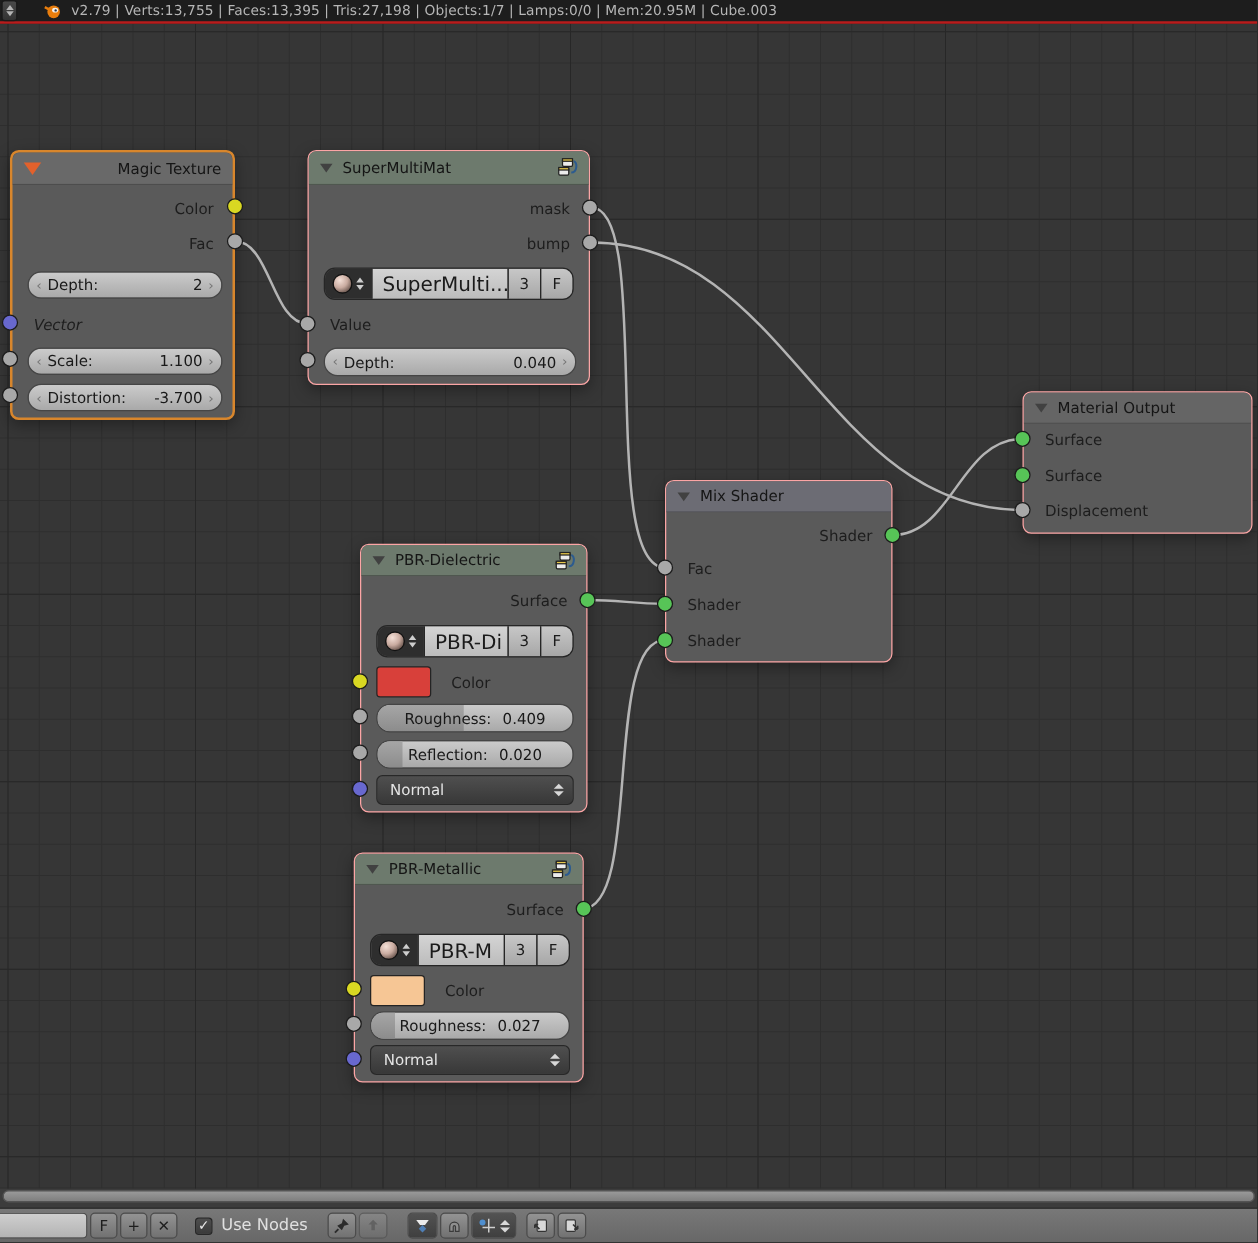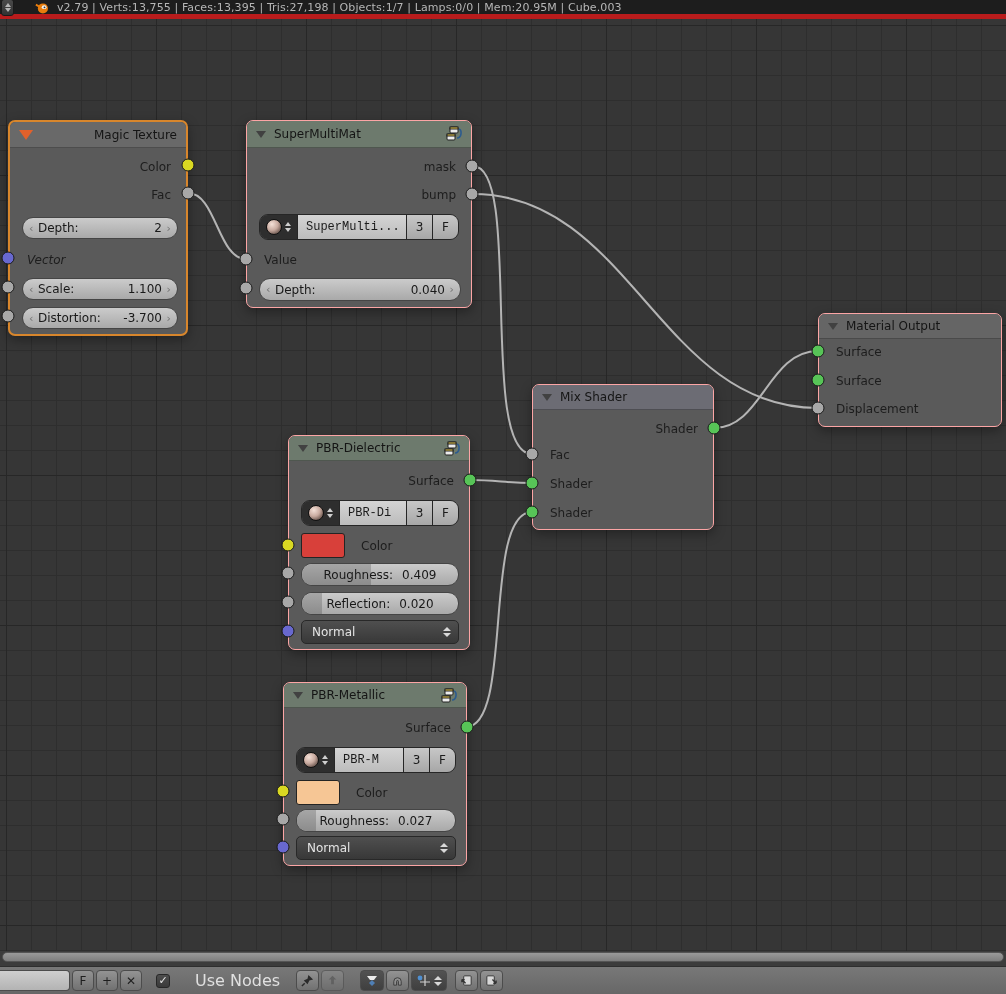--- a/index.html
+++ b/index.html
@@ -2,21 +2,21 @@
 <html><head>
 <meta charset="utf-8">
 <style>
   html,body{margin:0;padding:0;background:#222;}
   *{box-sizing:border-box;}
   #app{position:relative;width:1006px;height:994px;overflow:hidden;
        font-family:"DejaVu Sans",sans-serif;background:#343434;}
 
   
   #infobar{position:absolute;left:0;top:0;width:1006px;height:19px;background:#1d1d1d;
-           display:flex;align-items:center;gap:8px;z-index:20;border-bottom:5px solid #b91c1c;}
+           display:flex;align-items:center;gap:8px;z-index:20;border-bottom:2px solid #b91c1c;}
   .mini-stepper{width:13px;height:17px;margin-left:1px;background:linear-gradient(#4a4a4a,#333);
                 border:1px solid #1a1a1a;border-radius:3px;display:flex;flex-direction:column;
                 align-items:center;justify-content:center;gap:1px;}
   .mini-stepper i{width:0;height:0;border-left:3px solid transparent;border-right:3px solid transparent;}
   .mini-stepper .up{border-bottom:4px solid #b5b5b5;}
   .mini-stepper .dn{border-top:4px solid #b5b5b5;}
   #infobar .stats{color:#b6b6b6;font-size:11px;letter-spacing:.1px;}
 
   
   #editor{position:absolute;left:0;top:19px;width:1006px;height:932px;background:#363636;
@@ -72,21 +72,21 @@
 
   .matsel{position:absolute;height:26px;display:flex;border:1px solid #262626;border-radius:9px;overflow:hidden;}
   .matsel .iconpart{width:37px;background:#2e2e2e;display:flex;align-items:center;justify-content:center;gap:3px;}
   .sphere{width:16px;height:16px;border-radius:50%;border:1px solid #111;
           background:radial-gradient(circle at 35% 30%,#f4e0d7,#c9aba0 45%,#705b53 78%,#383838);}
   .tiny-stepper{display:flex;flex-direction:column;gap:2px;}
   .tiny-stepper i{width:0;height:0;border-left:3px solid transparent;border-right:3px solid transparent;}
   .tiny-stepper .up{border-bottom:4px solid #cfcfcf;}
   .tiny-stepper .dn{border-top:4px solid #cfcfcf;}
   .namefield{flex:1;background:linear-gradient(#d4d4d4,#bcbcbc);display:flex;align-items:center;
-             padding:0 8px;font-size:12px;color:#1b1b1b;border-left:1px solid #262626;white-space:nowrap;overflow:hidden;font-family:Liberation Mono, monospace;}
+             padding:0 8px;font-size:16px;color:#1b1b1b;border-left:1px solid #262626;white-space:nowrap;overflow:hidden;}
   .smallbtn{width:26px;background:linear-gradient(#c7c7c7,#a7a7a7);display:flex;align-items:center;
             justify-content:center;font-size:12px;color:#1b1b1b;border-left:1px solid #262626;}
   .swatch{position:absolute;width:44px;height:25px;border-radius:3px;border:1px solid #242424;}
 
   #wires{position:absolute;left:0;top:0;width:1006px;height:994px;z-index:5;pointer-events:none;}
 
   
   #hscroll-track{position:absolute;left:0;top:951px;width:1006px;height:15px;background:#3c3c3c;}
   #hscroll{position:absolute;left:2px;top:952px;width:1002px;height:10px;border-radius:5px;
            background:linear-gradient(#9a9a9a,#7e7e7e);border:1px solid #555;}
@@ -96,21 +96,21 @@
   .tb-field{width:70px;height:21px;background:linear-gradient(#cfcfcf,#b3b3b3);
             border:1px solid #4c4c4c;border-radius:0 4px 4px 0;border-left:none;}
   .tb-btn{height:21px;min-width:22px;padding:0 4px;margin-left:2px;border-radius:4px;
           background:linear-gradient(#939393,#717171);border:1px solid #4c4c4c;
           display:flex;align-items:center;justify-content:center;font-size:12px;color:#1e1e1e;}
   .tb-btn.dark{background:linear-gradient(#525252,#3f3f3f);}
   .tb-btn.disabled{opacity:.55;}
   .checkbox{width:14px;height:14px;border-radius:3px;background:linear-gradient(#4e4e4e,#3a3a3a);
             border:1px solid #272727;display:flex;align-items:center;justify-content:center;
             color:#e8e8e8;font-size:11px;margin-left:14px;}
-  .tb-label{color:#e0e0e0;font-size:16px;margin-left:25px;}
+  .tb-label{color:#e0e0e0;font-size:13px;margin-left:7px;}
   .gap{width:14px;}
 </style>
 </head>
 <body>
 
 <div id="app">
 
   <div id="infobar">
     <div class="mini-stepper">
         <i class="up"></i>

